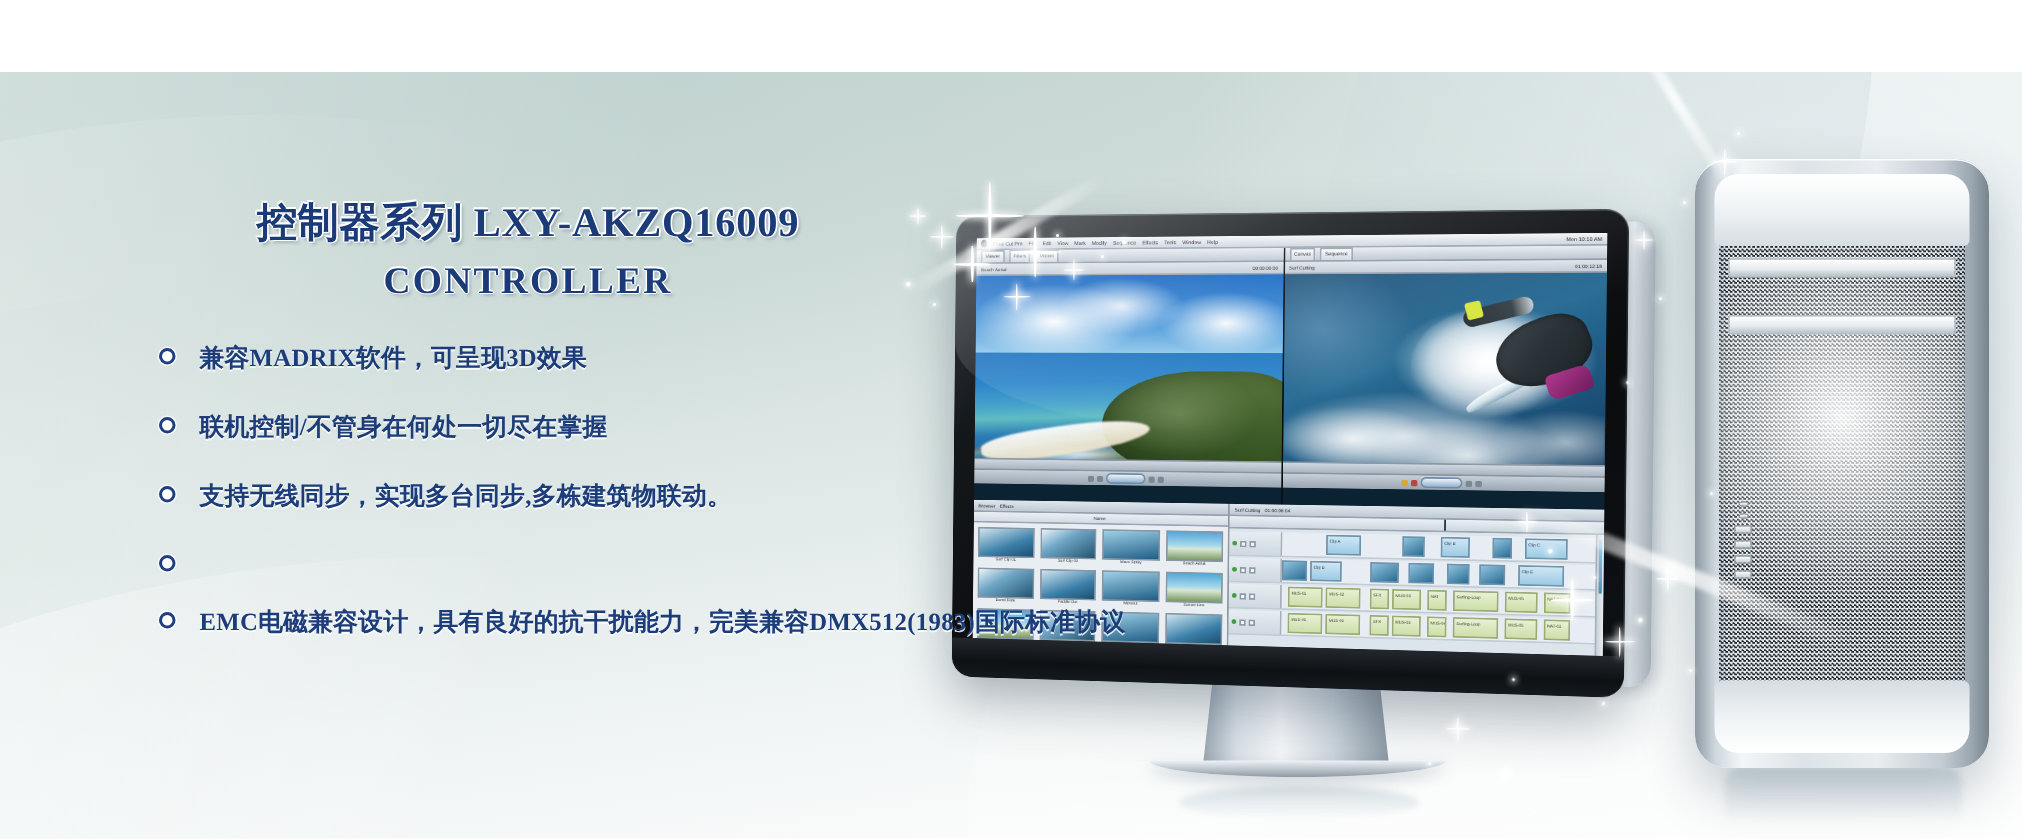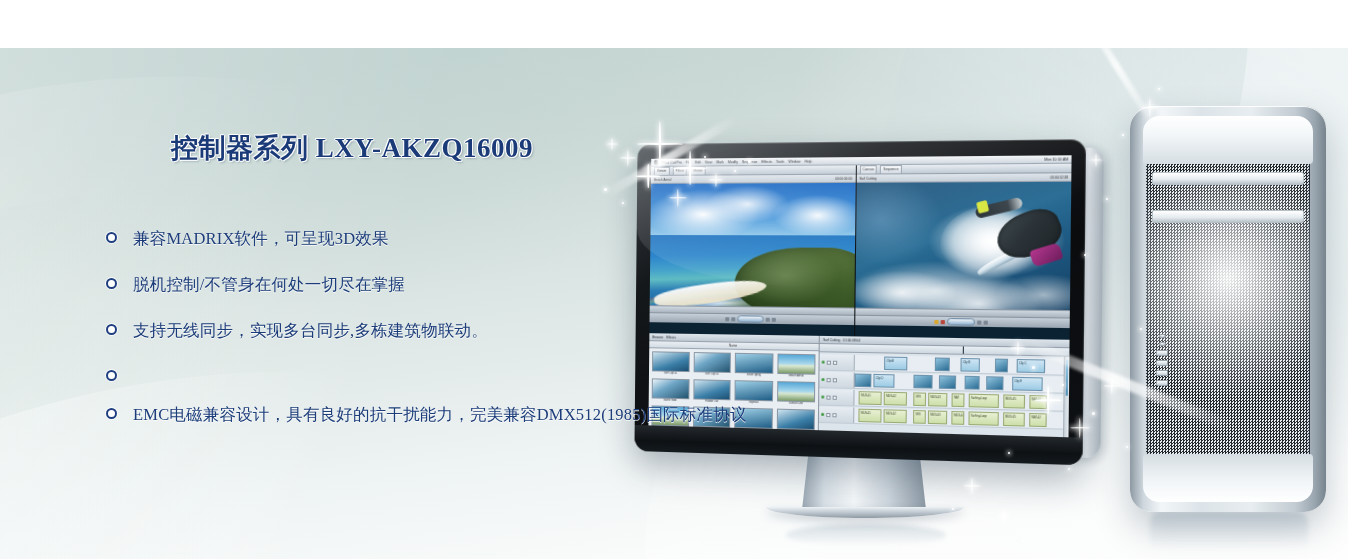--- a/index.html
+++ b/index.html
@@ -87,20 +87,21 @@
     text-shadow:
       1px 0 0 rgba(255,255,255,.95), -1px 0 0 rgba(255,255,255,.95),
       0 1px 0 rgba(255,255,255,.95), 0 -1px 0 rgba(255,255,255,.95),
       2px 2px 2px rgba(90,110,130,.35);
   }
 
   
   .features{
     position:absolute; left:106px; top:178px; width:760px;
     z-index:20;
+    font-weight:bold;
   }
   .feature{
     display:flex; align-items:flex-start;
     margin-bottom:21px;
   }
   .bullet{
     flex:0 0 auto;
     width:11px; height:11px; border-radius:50%;
     border:2.6px solid #1f3f80;
     background:#ffffff;
@@ -536,54 +537,55 @@
   <div class="swoosh sw1"></div>
   <div class="swoosh sw2"></div>
   <div class="swoosh sw3"></div>
   <div class="swoosh sw4"></div>
   <div class="swoosh sw5"></div>
   <div class="swoosh sw6"></div>
   <div class="swoosh sw7"></div>
 
   <div class="headline">
     <div class="title-1">控制器系列 LXY-AKZQ16009</div>
+    <div class="title-2">CONTROLLER</div>
   </div>
 
   <div class="features">
 
     <div class="feature">
       <div class="bullet"></div>
       <div class="ftext">
         <span>兼容MADRIX软件，可呈现3D效果</span>
       </div>
     </div>
 
     <div class="feature">
       <div class="bullet"></div>
       <div class="ftext">
-        <span class="l2">脱机控制/不管身在何处一切尽在掌握</span>
+        <span class="l2">联机控制/不管身在何处一切尽在掌握</span>
       </div>
     </div>
 
     <div class="feature">
       <div class="bullet"></div>
       <div class="ftext">
         <span>支持无线同步，实现多台同步,多栋建筑物联动。</span>
       </div>
     </div>
 
 
     <div class="feature">
       <div class="bullet"></div>
     </div>
 
     <div class="feature">
       <div class="bullet"></div>
       <div class="ftext">
-        <span>EMC电磁兼容设计，具有良好的抗干扰能力，完美兼容DMX512(1985)国际标准协议</span>
+        <span>EMC电磁兼容设计，具有良好的抗干扰能力，完美兼容DMX512(1983)国际标准协议</span>
       </div>
     </div>
 
   </div>
 
   <div class="base-refl"></div>
   <div class="stand-neck"></div>
   <div class="stand"></div>
   <div class="base"></div>
 

